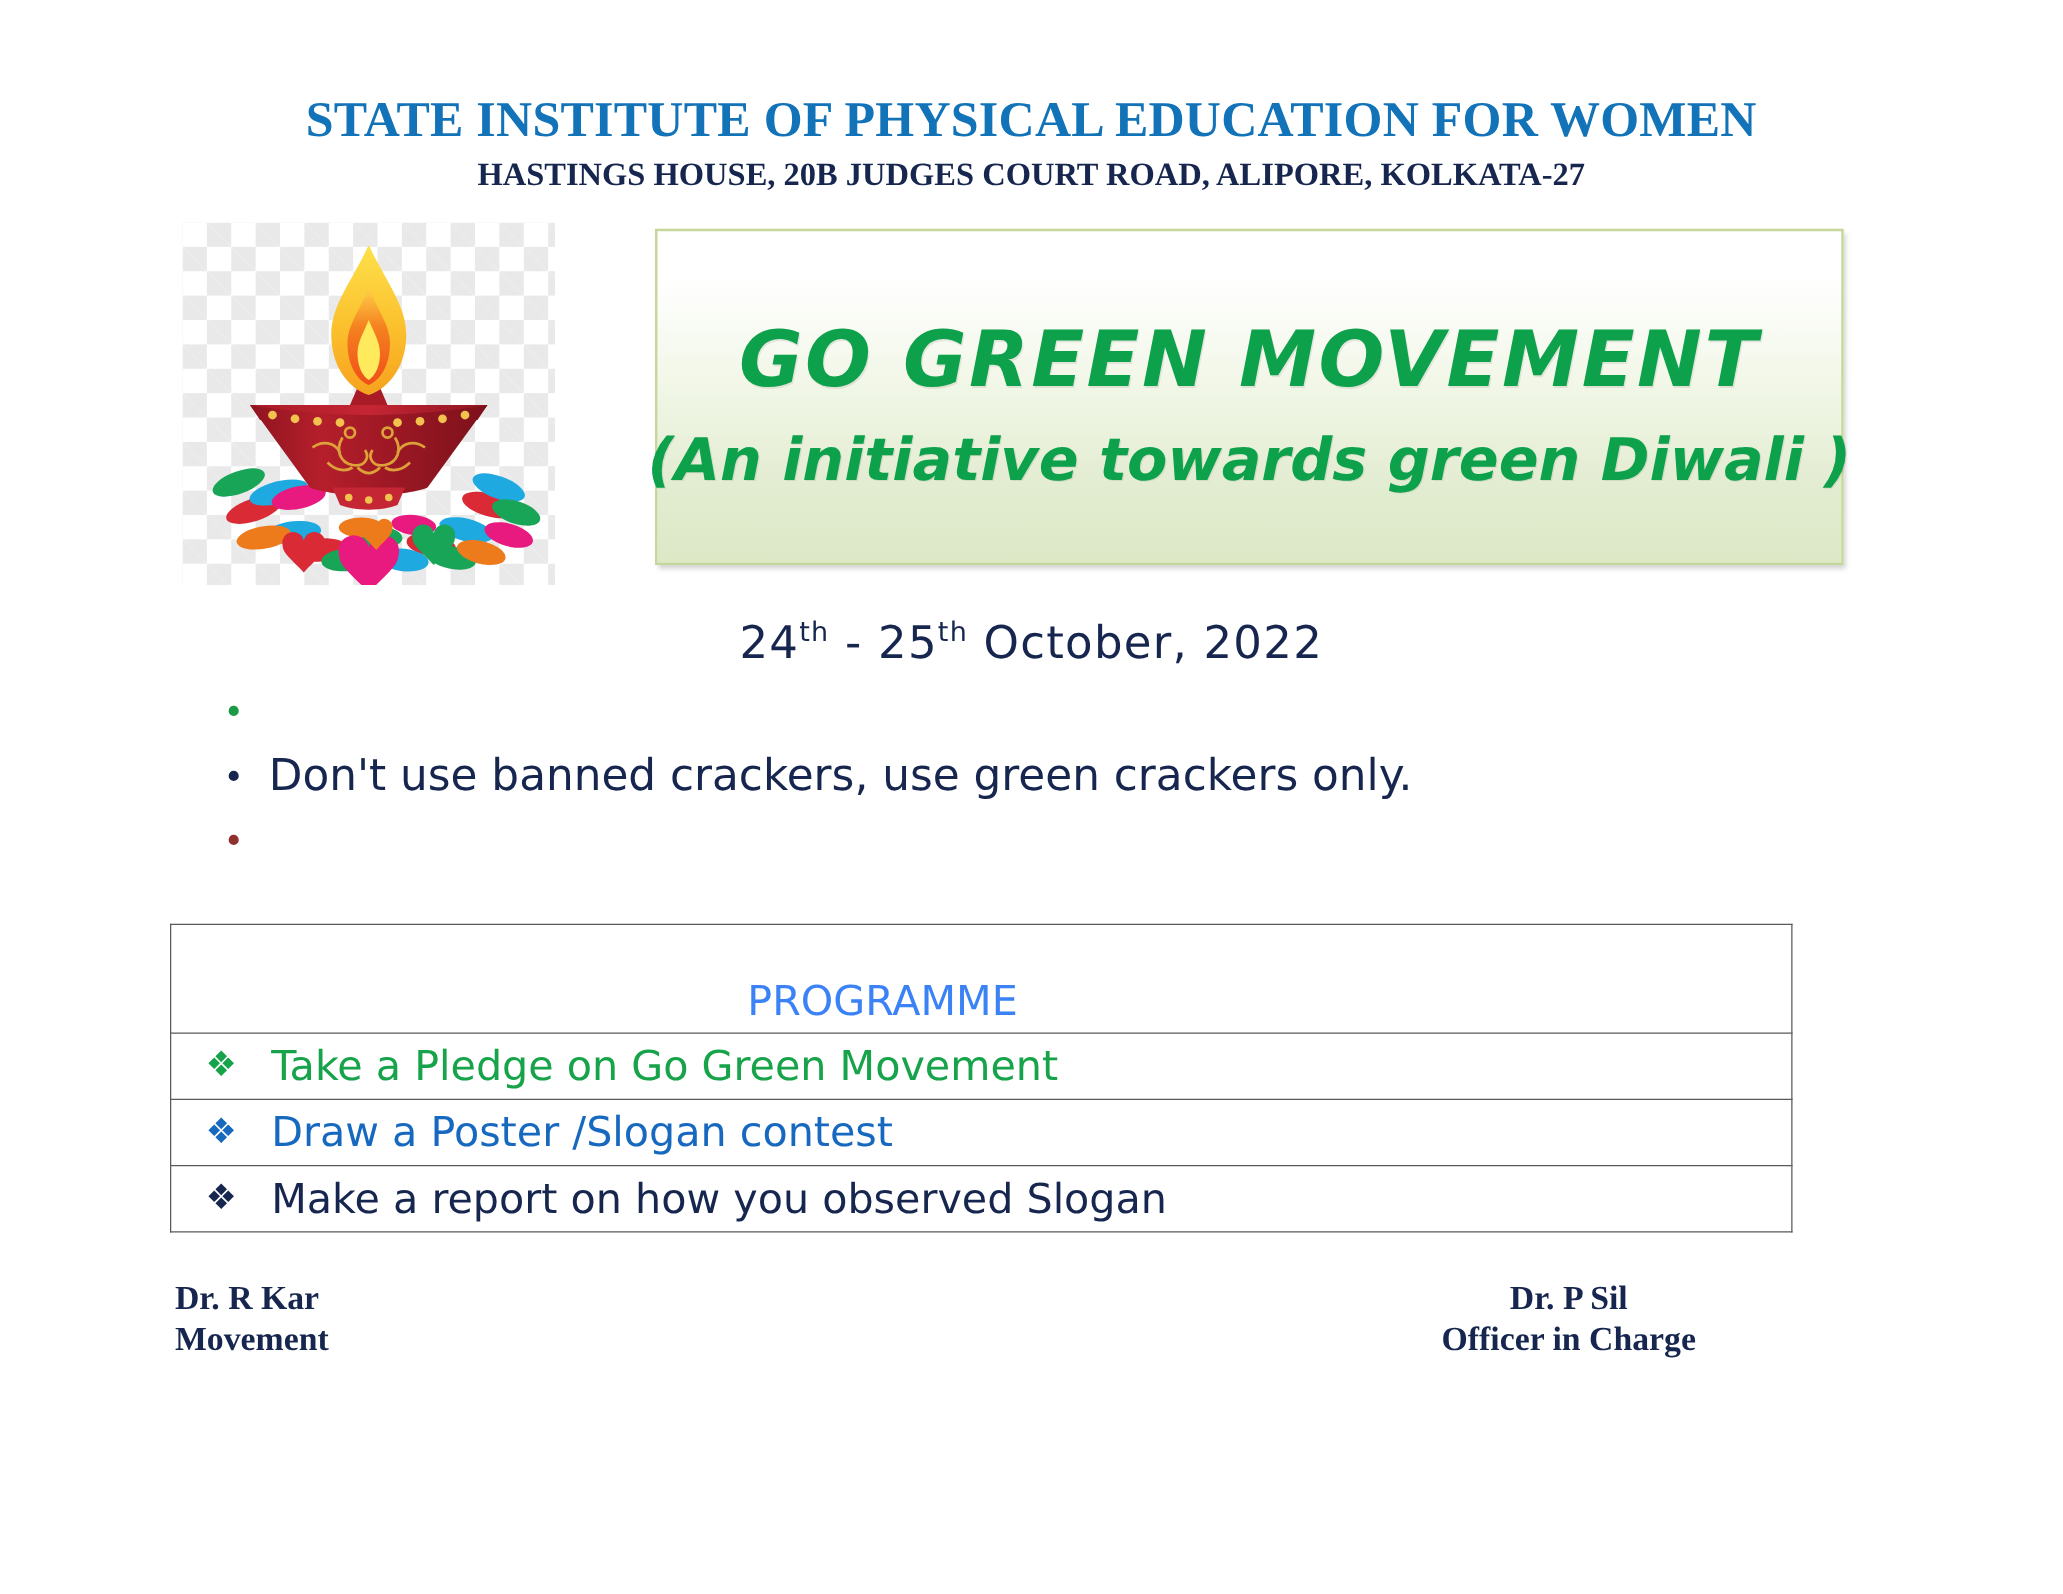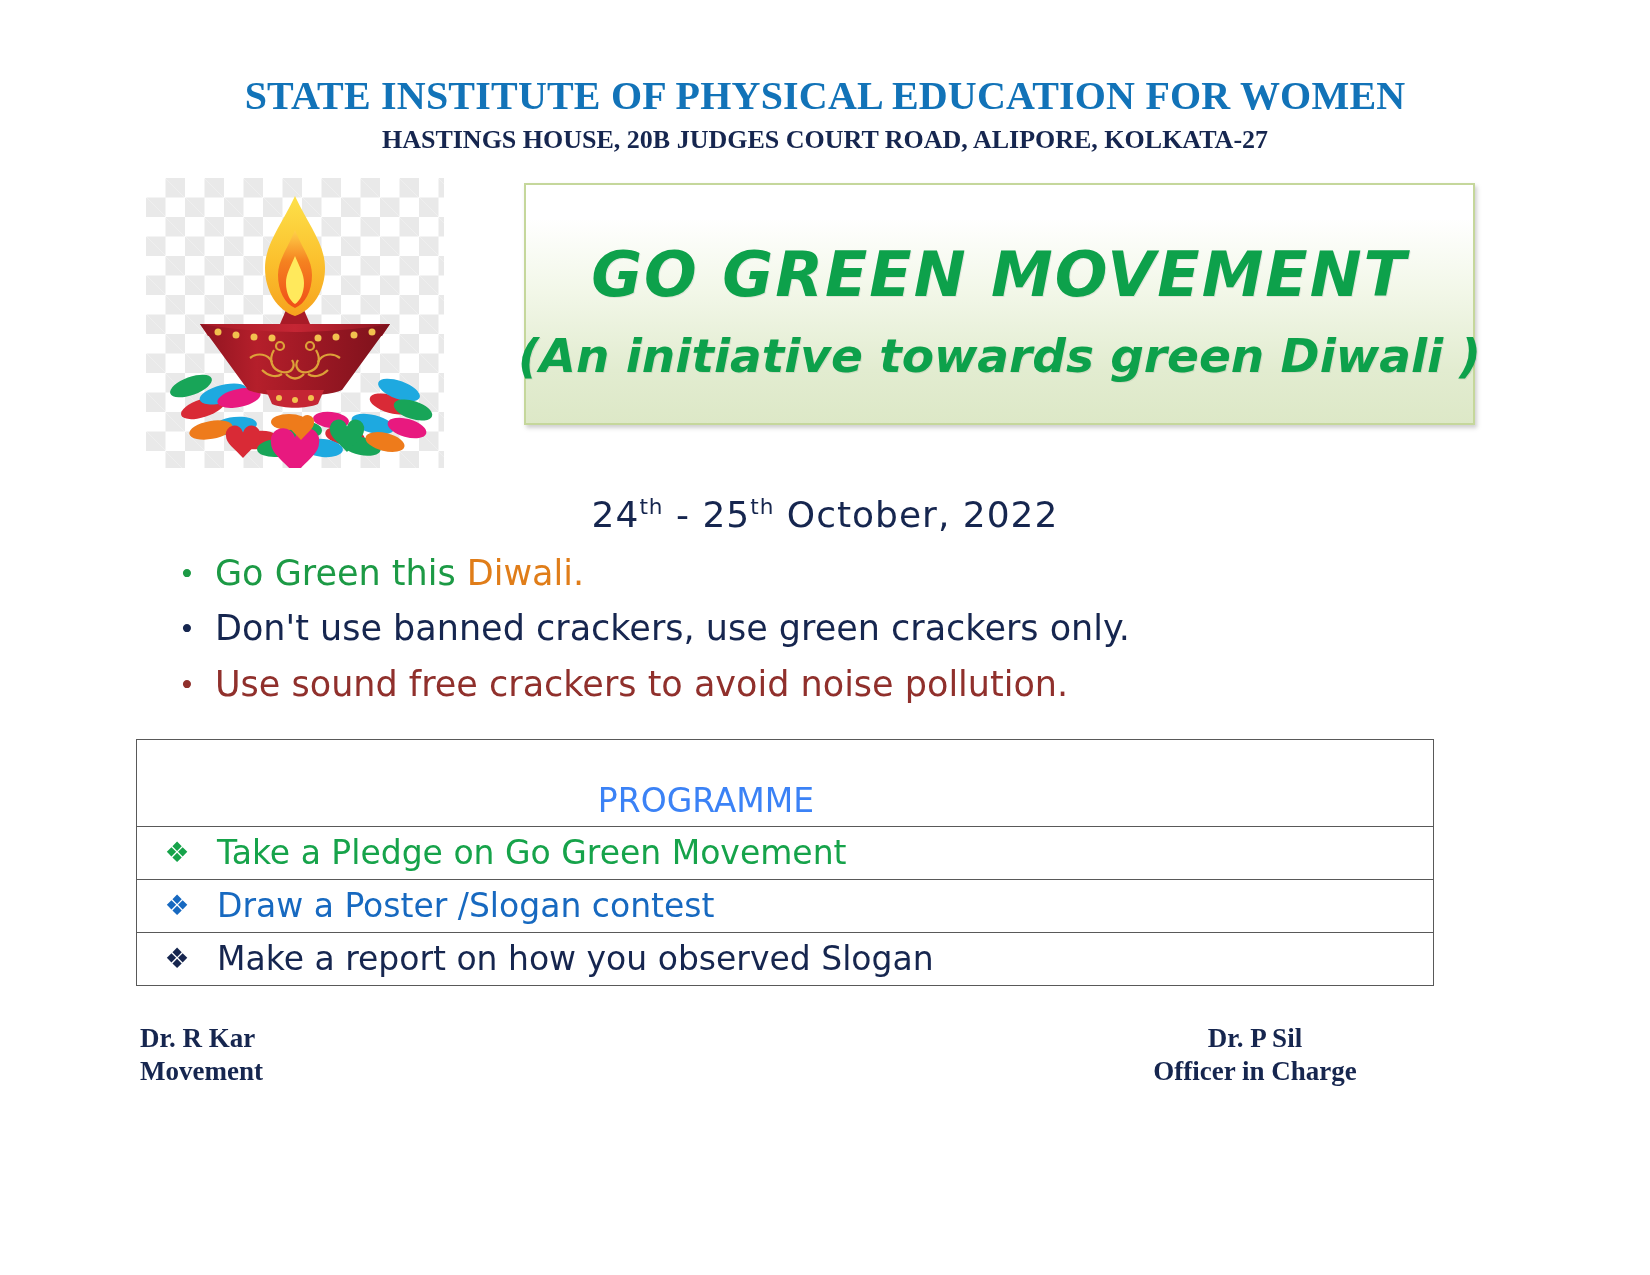--- a/index.html
+++ b/index.html
@@ -57,21 +57,21 @@
     background-color: #ffffff;
   }
   .diya-wrap svg { display: block; width: 298px; height: 290px; }
 
   
   .banner {
     position: absolute;
     left: 524px;
     top: 183px;
     width: 951px;
-    height: 242px;
+    height: 269px;
     box-sizing: border-box;
     border: 2px solid #C5D79B;
     background: linear-gradient(to bottom, #ffffff 0%, #ffffff 14%, #f2f7e8 45%, #e2ecd0 78%, #dde8c7 100%);
     box-shadow: 2px 3px 4px rgba(120,120,120,0.35);
     display: flex;
     flex-direction: column;
     justify-content: center;
     align-items: center;
   }
   .banner-title {
@@ -344,31 +344,29 @@
 </div>
 
 <div class="date-line">
   <span>24</span><sup>th</sup><span> - 25</span><sup>th</sup><span> October, 2022</span>
 </div>
 
 <div class="bullets">
 
   <div class="bullet-row">
     <span class="bullet-dot dot-green">•</span>
-    <span class="bullet-text"><span class="b1-a">Go Green this </span><span class="b1-b">Diwali.</span></span>
   </div>
 
   <div class="bullet-row">
     <span class="bullet-dot dot-navy">•</span>
     <span class="bullet-text b2">Don't use banned crackers, use green crackers only.</span>
   </div>
 
   <div class="bullet-row">
     <span class="bullet-dot dot-maroon">•</span>
-    <span class="bullet-text b3">Use sound free crackers to avoid noise pollution.</span>
   </div>
 
 </div>
 
 <table class="prog-table">
   <tbody>
       <tr>
     <td class="prog-head-cell">
       <div class="prog-head-text">PROGRAMME</div>
     </td>

